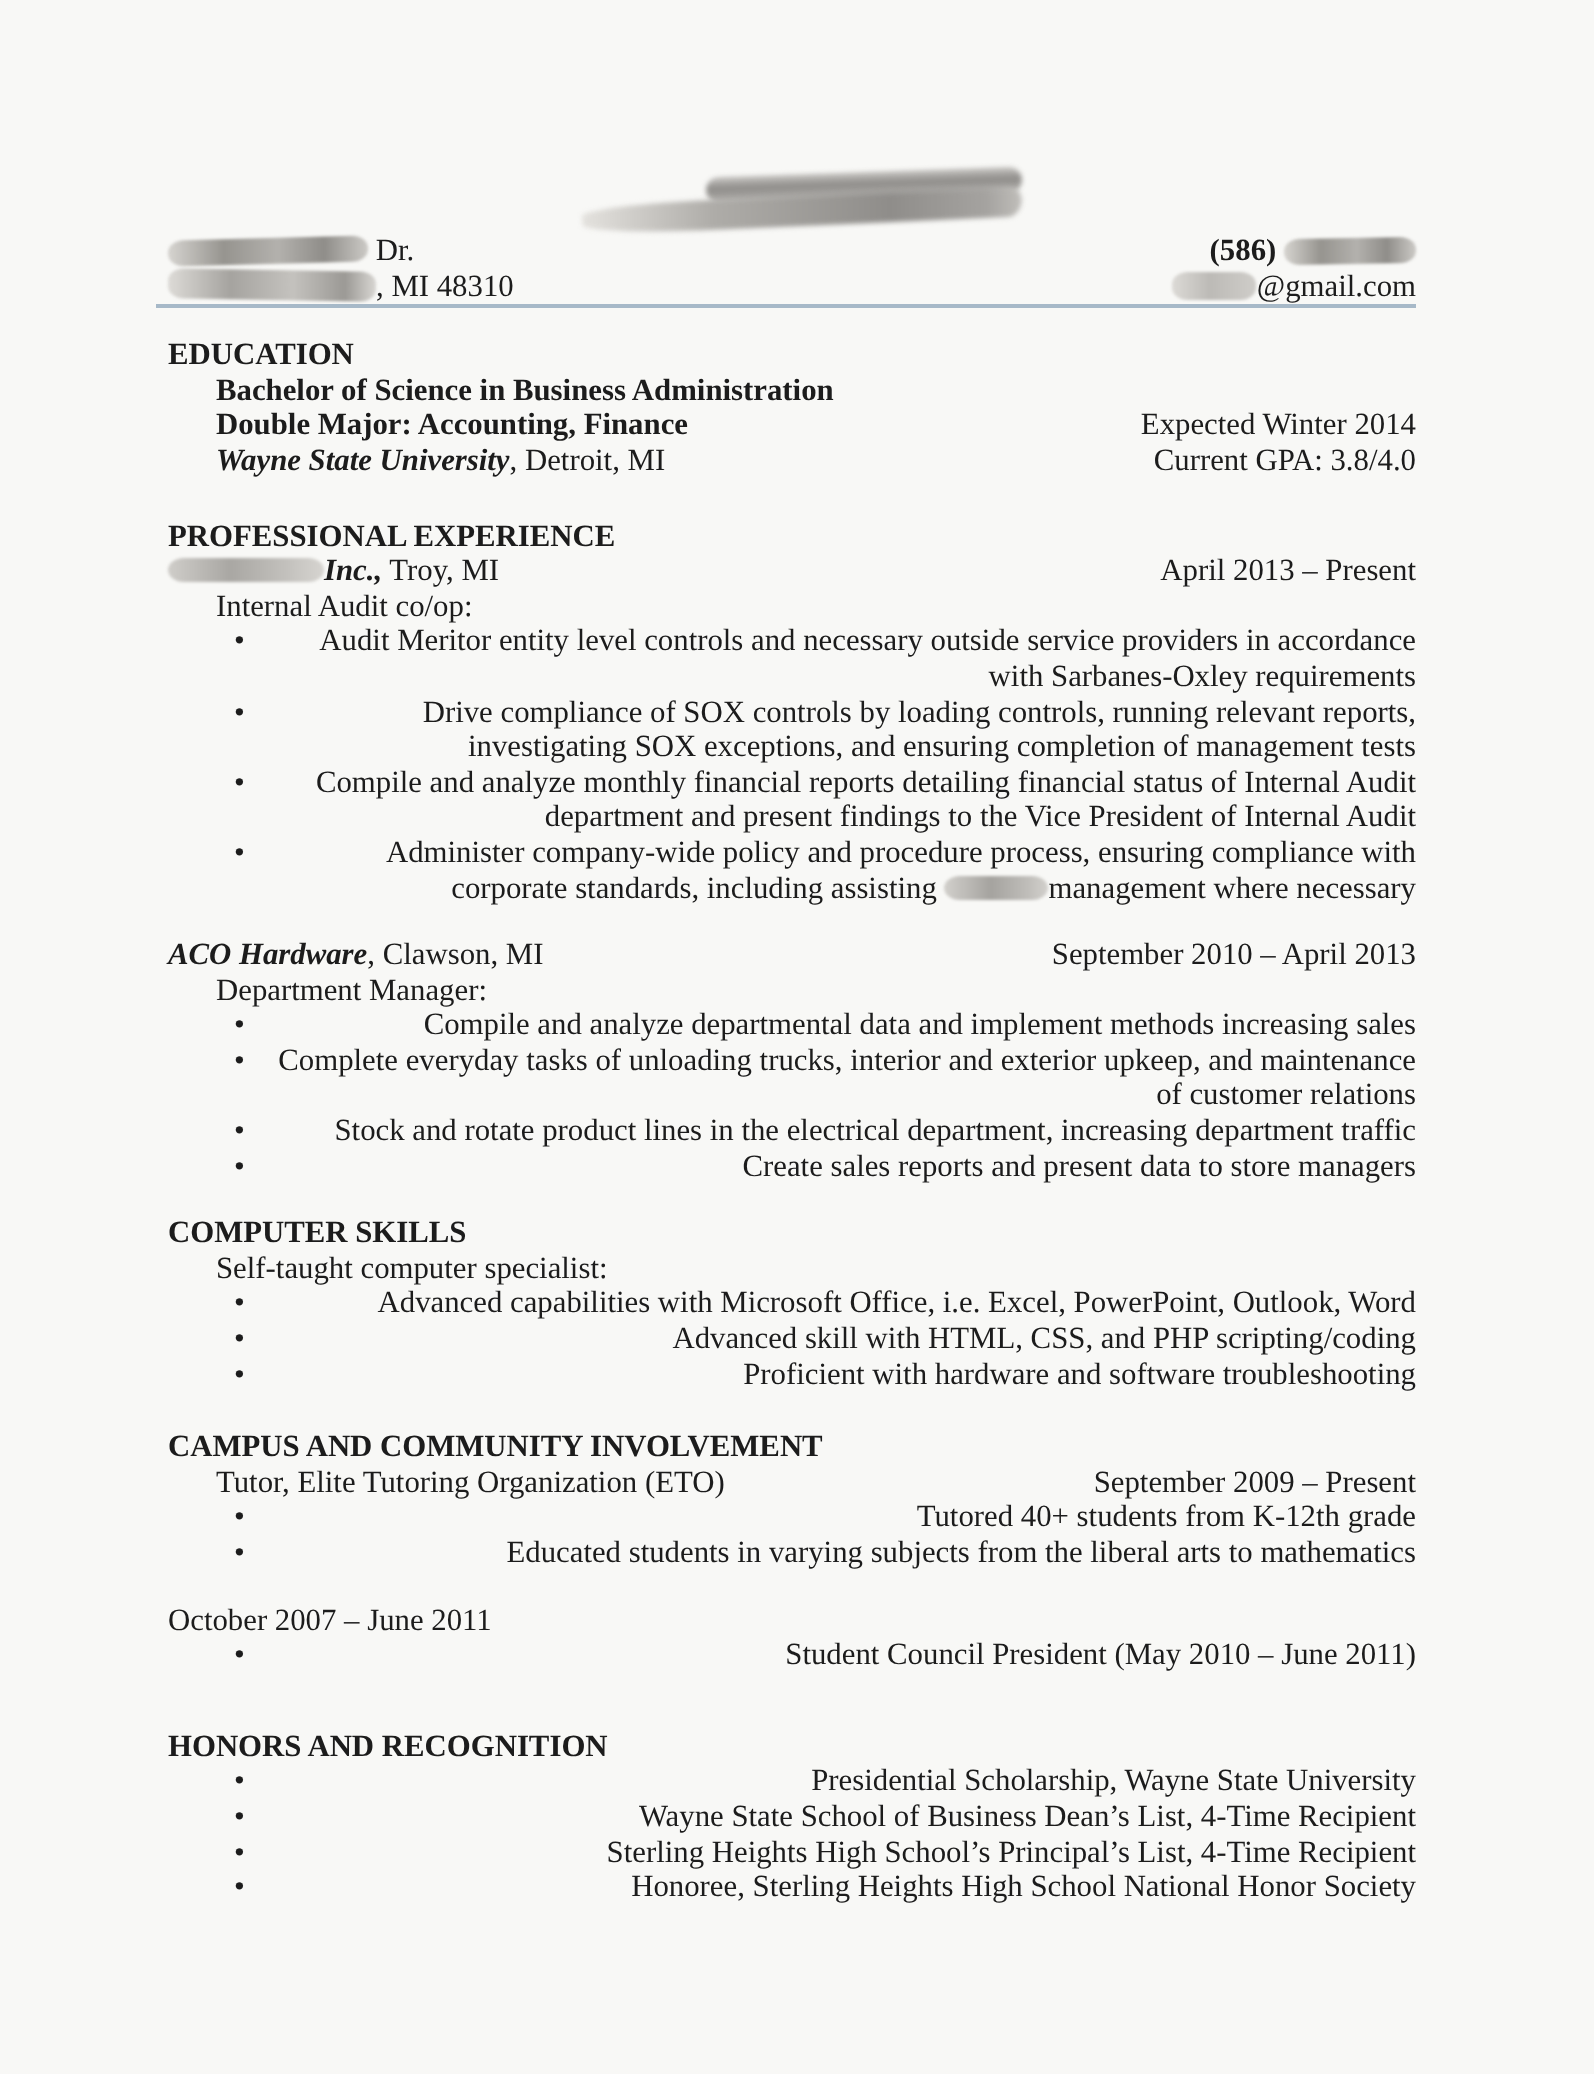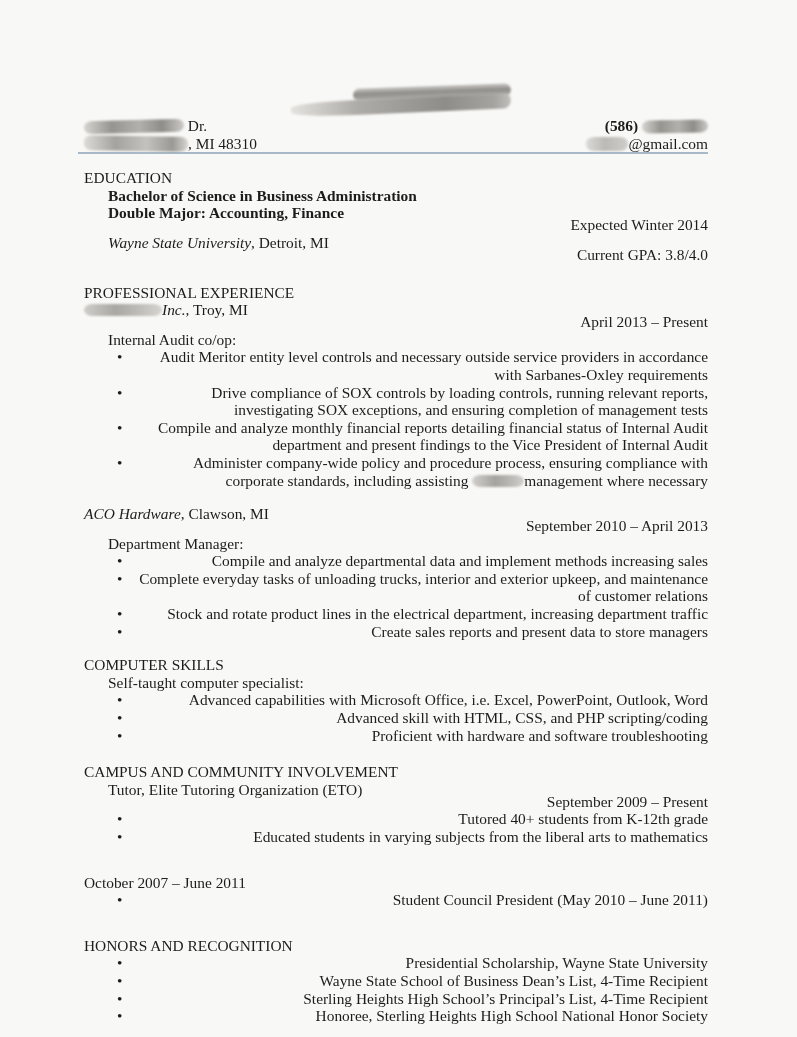--- a/index.html
+++ b/index.html
@@ -68,28 +68,28 @@
     justify-content: space-between;
   }
   .hr-divider {
     border: none;
     border-top: 2px solid #a7b9c8;
     margin: 0 89px 0 78px;
   }
   .header-right { text-align: right; }
   
   .content { padding: 0 89px 0 84px; }
-  .sec-title { font-weight: normal; margin-top: 15px; }
+  .sec-title { font-weight: bold; margin-top: 15px; }
   .sec-title.first { margin-top: 15px; }
   .gap { height: 16px; }
   .indent { margin-left: 24px; }
   .row { display: flex; justify-content: space-between; }
-  .row .date { white-space: nowrap; text-align: center; margin-top: 12px; }
+  .row .date { white-space: nowrap; text-align: center; }
   .bold { font-weight: bold; }
-  .ital { font-style: italic; }
+  .ital { font-style: italic; font-weight: bold; }
   ul.bullets { margin: 0; padding: 0; list-style: none; text-align: right; }
   ul.bullets li { position: relative; padding-left: 51px; }
   ul.bullets li::before {
     content: "\2022";
     position: absolute;
     left: 33px; top: 0;
   }
 </style>
 </head>
 <body>

